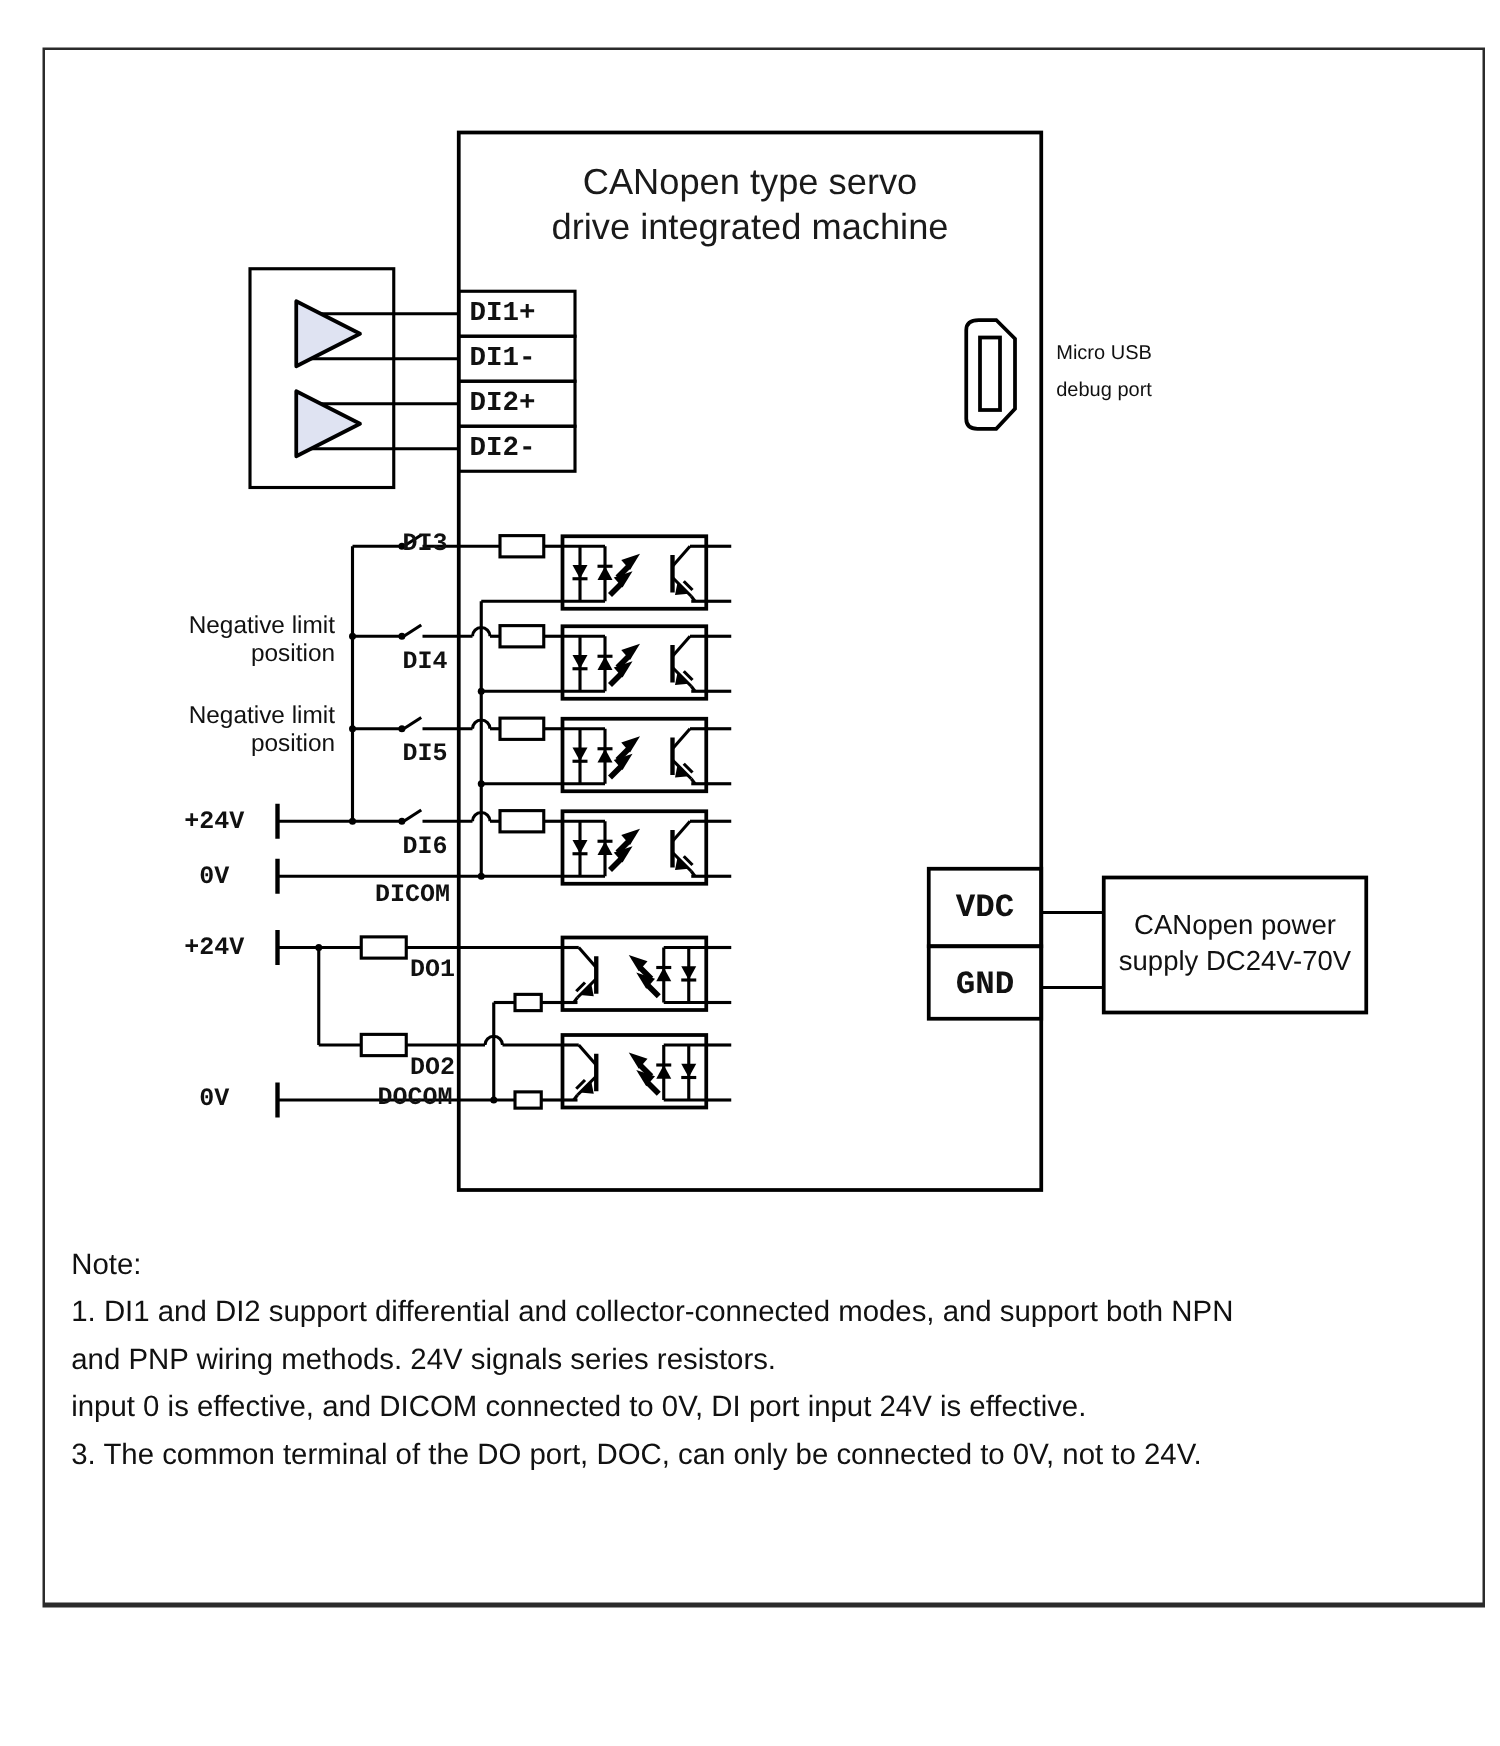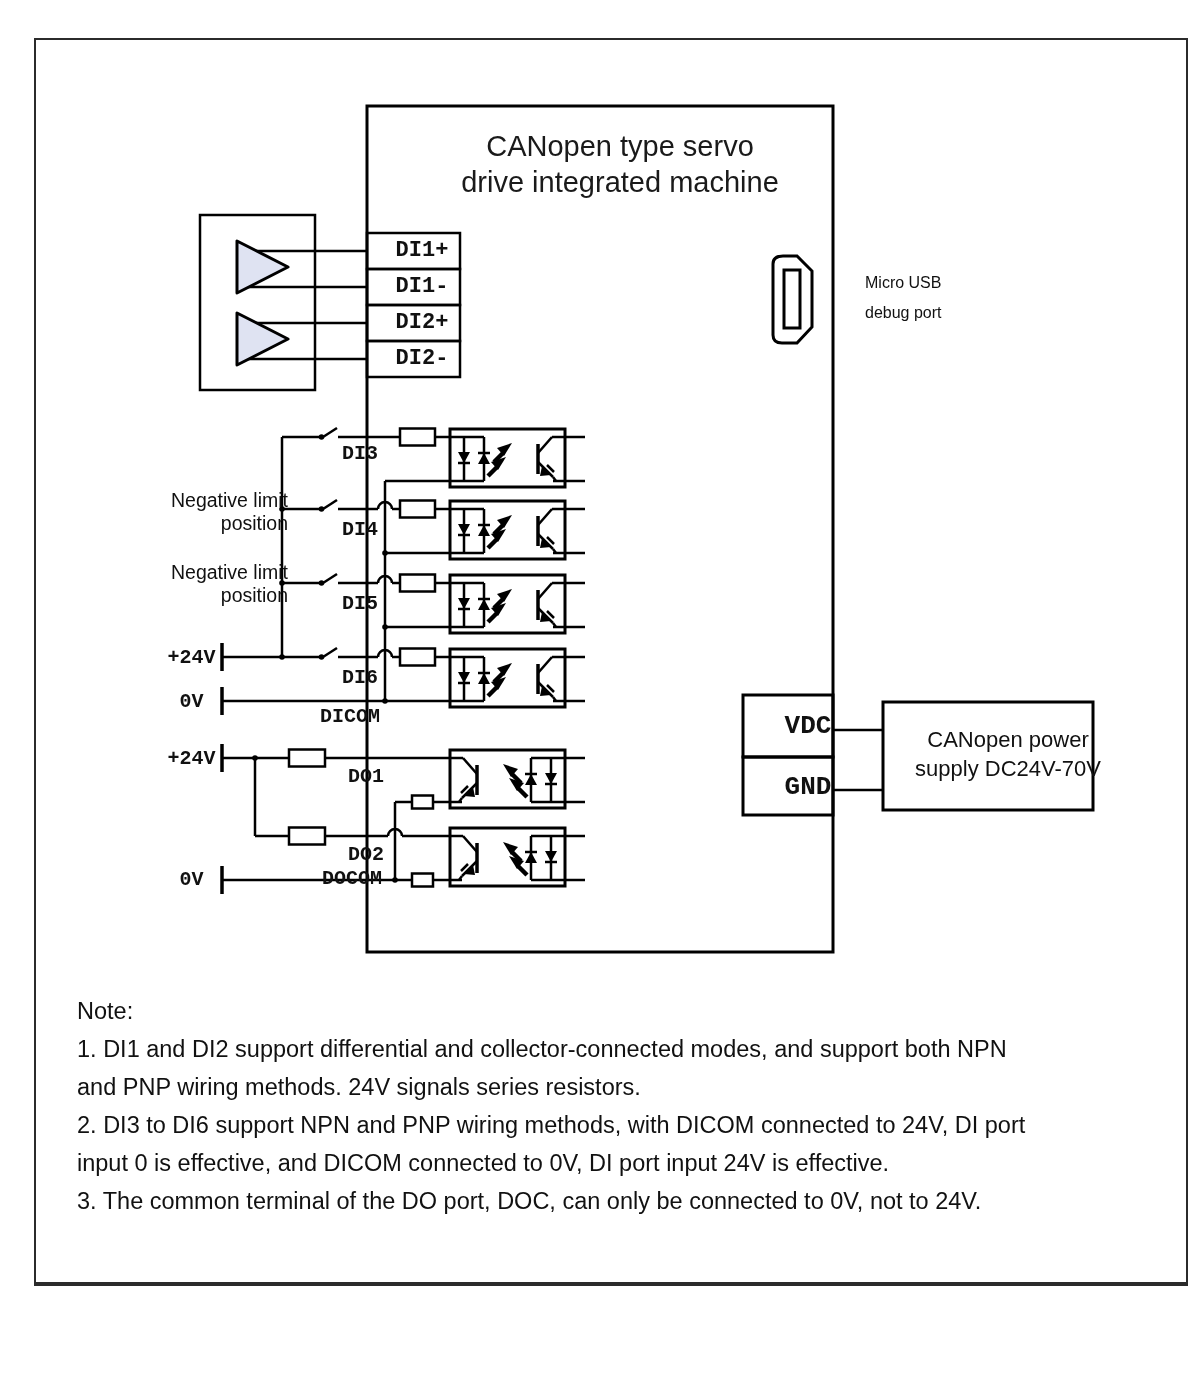--- a/index.html
+++ b/index.html
@@ -4,21 +4,21 @@
 <style>
   html,body{margin:0;padding:0;background:#ffffff;}
   body{width:1200px;height:1397px;position:relative;font-family:"Liberation Sans",sans-serif;color:#111;}
   .frame{position:absolute;left:34px;top:38px;width:1150px;height:1242px;border:2px solid #2b2b2b;border-bottom-width:4px;background:#fff;}
   svg.diagram{position:absolute;left:0;top:0;width:1200px;height:1397px;}
   svg .w{stroke:#000;stroke-width:2.5;fill:none;}
   svg .w3{stroke:#000;stroke-width:3;fill:none;}
   svg .w35{stroke:#000;stroke-width:3.5;fill:none;}
   svg .f{fill:#000;stroke:none;}
   svg .tri{fill:#dfe3f2;stroke:#000;stroke-width:3;stroke-linejoin:round;}
-  .lbl{position:absolute;white-space:nowrap;color:#111;padding-left:20px;}
+  .lbl{position:absolute;white-space:nowrap;color:#111;}
   .mono{font-family:"Liberation Mono",monospace;font-weight:600;}
   .title{left:367px;top:128px;width:466px;text-align:center;font-size:29px;line-height:36px;color:#1a1a1a;}
   .term{left:367px;width:70px;text-align:center;font-size:22px;line-height:36px;}
   .annot{left:120px;width:148px;text-align:right;font-size:19.5px;line-height:23px;}
   .railLbl{left:130px;width:83px;text-align:center;font-size:20px;}
   .chLbl{font-size:20px;}
   .usbTxt{left:845px;font-size:16px;line-height:30px;}
   .pwrTerm{left:743px;width:90px;text-align:center;font-size:26px;}
   .supply{left:883px;top:725px;width:210px;text-align:center;font-size:22px;line-height:29px;}
   .notes{left:57px;top:992px;font-size:23.5px;line-height:38px;}
@@ -224,21 +224,21 @@
 
 <div class="lbl annot" style="top:489px;">
   <div>Negative limit</div>
   <div>position</div>
 </div>
 <div class="lbl annot" style="top:561px;">
   <div>Negative limit</div>
   <div>position</div>
 </div>
 
-<div class="lbl chLbl mono" style="left:322px;top:442px;text-align:center;">DI3</div>
+<div class="lbl chLbl mono" style="left:322px;top:424px;text-align:center;">DI3</div>
 <div class="lbl chLbl mono" style="left:322px;top:518px;">DI4</div>
 <div class="lbl chLbl mono" style="left:322px;top:592px;">DI5</div>
 <div class="lbl chLbl mono" style="left:322px;top:666px;">DI6</div>
 <div class="lbl chLbl mono" style="left:300px;top:705px;">DICOM</div>
 
 <div class="lbl railLbl mono" style="top:646px;">+24V</div>
 <div class="lbl railLbl mono" style="top:690px;">0V</div>
 
 <div class="lbl railLbl mono" style="top:747px;">+24V</div>
 <div class="lbl railLbl mono" style="top:868px;">0V</div>
@@ -250,16 +250,15 @@
 <div class="lbl pwrTerm mono" style="top:772px;">GND</div>
 <div class="lbl supply">
   <div>CANopen power</div>
   <div>supply DC24V-70V</div>
 </div>
 
 <div class="lbl notes">
   <div>Note:</div>
   <div>1. DI1 and DI2 support differential and collector-connected modes, and support both NPN</div>
   <div>and PNP wiring methods. 24V signals series resistors.</div>
-  <div>2. DI3 to DI6 support NPN and PNP wiring methods, with DICOM connected to 24V, DI port</div>
   <div>input 0 is effective, and DICOM connected to 0V, DI port input 24V is effective.</div>
   <div>3. The common terminal of the DO port, DOC, can only be connected to 0V, not to 24V.</div>
 </div>
 
 </body></html>

